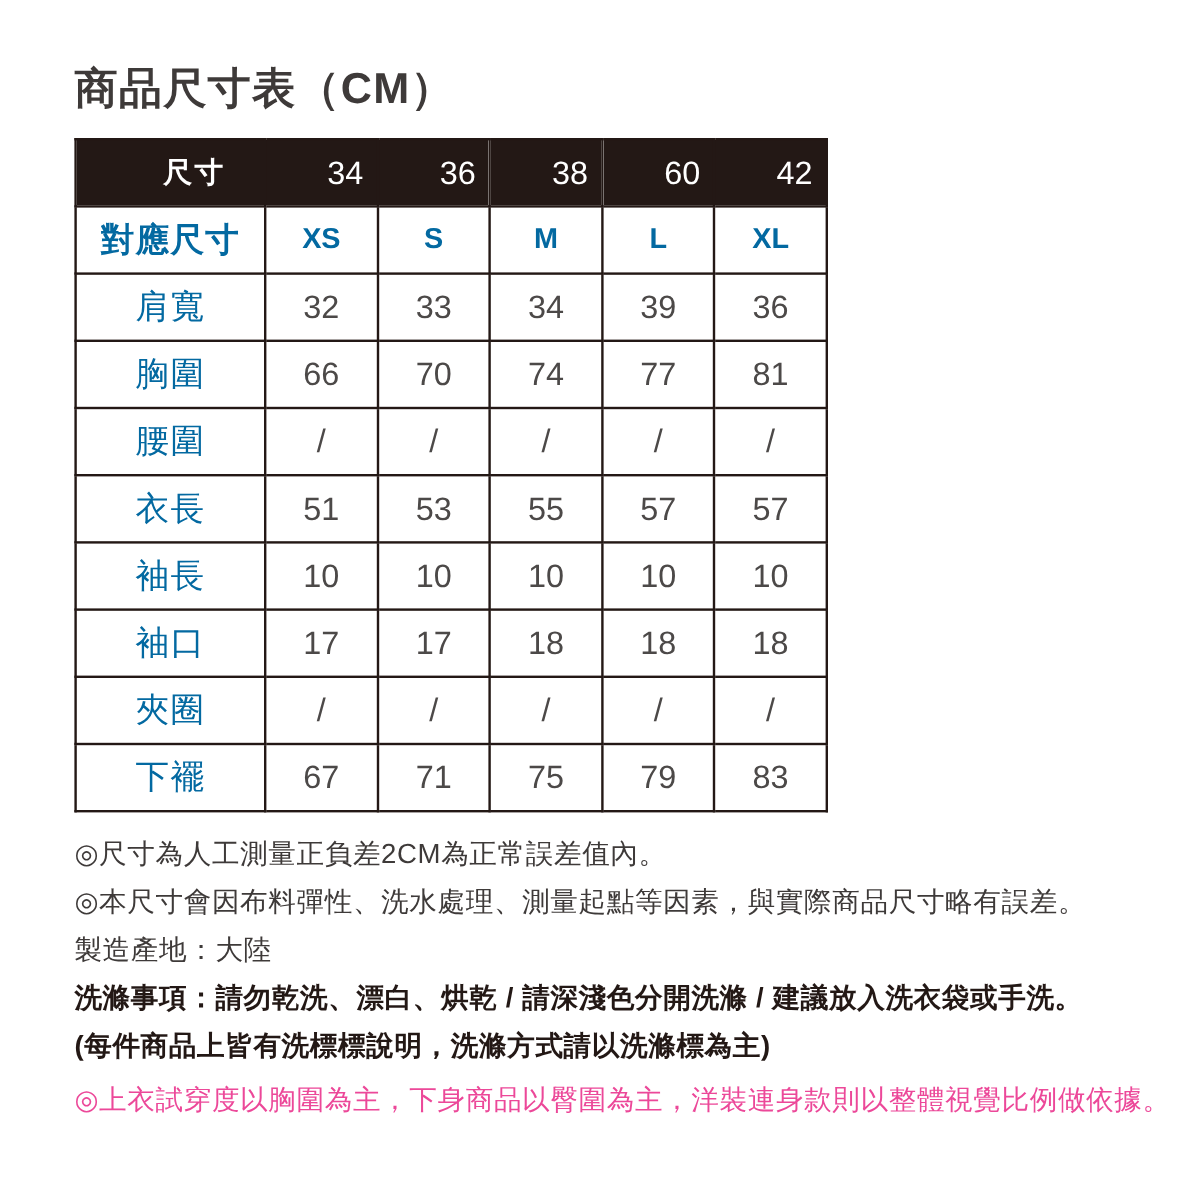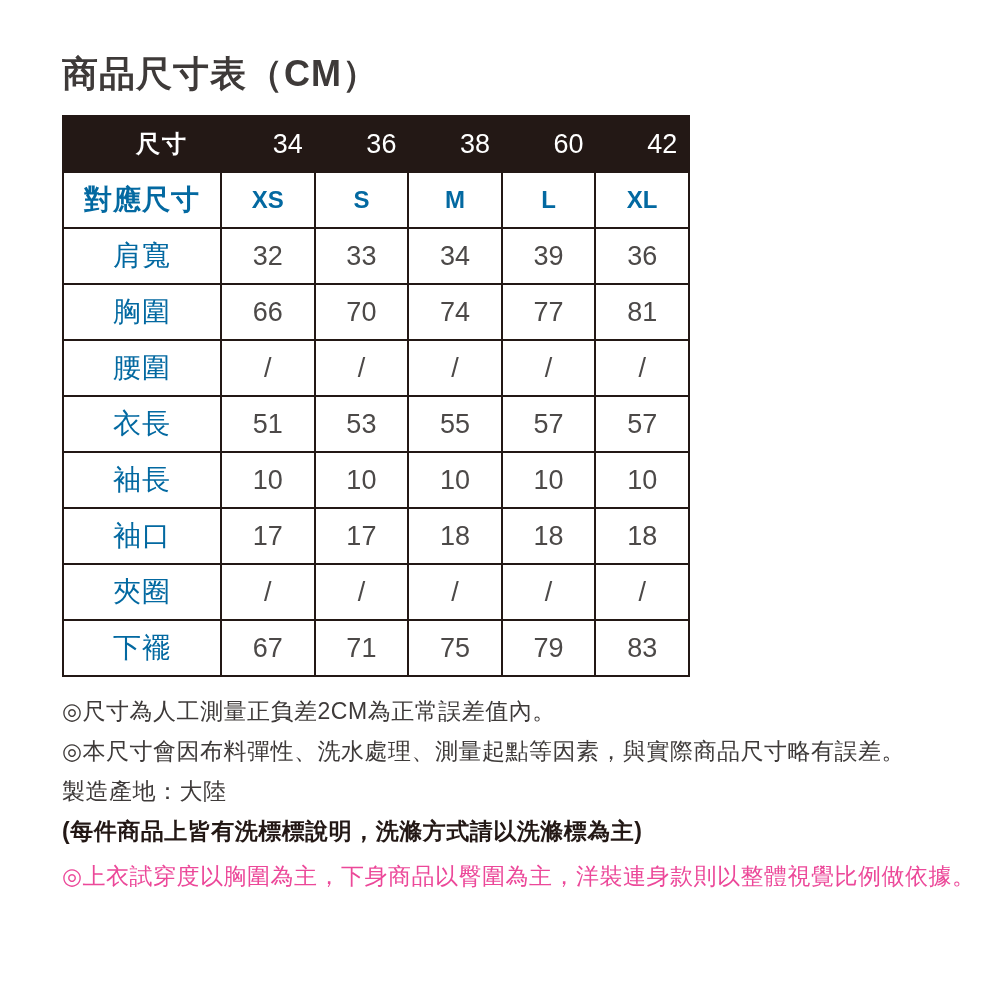--- a/index.html
+++ b/index.html
@@ -196,17 +196,18 @@
         <td class="num">79</td>
         <td class="num">83</td>
       </tr>
     </tbody>
   </table>
 
   <div class="notes">
     <p class="note">◎尺寸為人工測量正負差2CM為正常誤差值內。</p>
     <p class="note">◎本尺寸會因布料彈性、洗水處理、測量起點等因素，與實際商品尺寸略有誤差。</p>
     <p class="note">製造產地：大陸</p>
+    <p class="note bold">洗滌事項：請勿乾洗、漂白、烘乾 / 請深淺色分開洗滌 / 建議放入洗衣袋或手洗。</p>
     <p class="note bold">(每件商品上皆有洗標標說明，洗滌方式請以洗滌標為主)</p>
     <p class="note red">◎上衣試穿度以胸圍為主，下身商品以臀圍為主，洋裝連身款則以整體視覺比例做依據。</p>
   </div>
 
 </div>
 
 </body></html>

